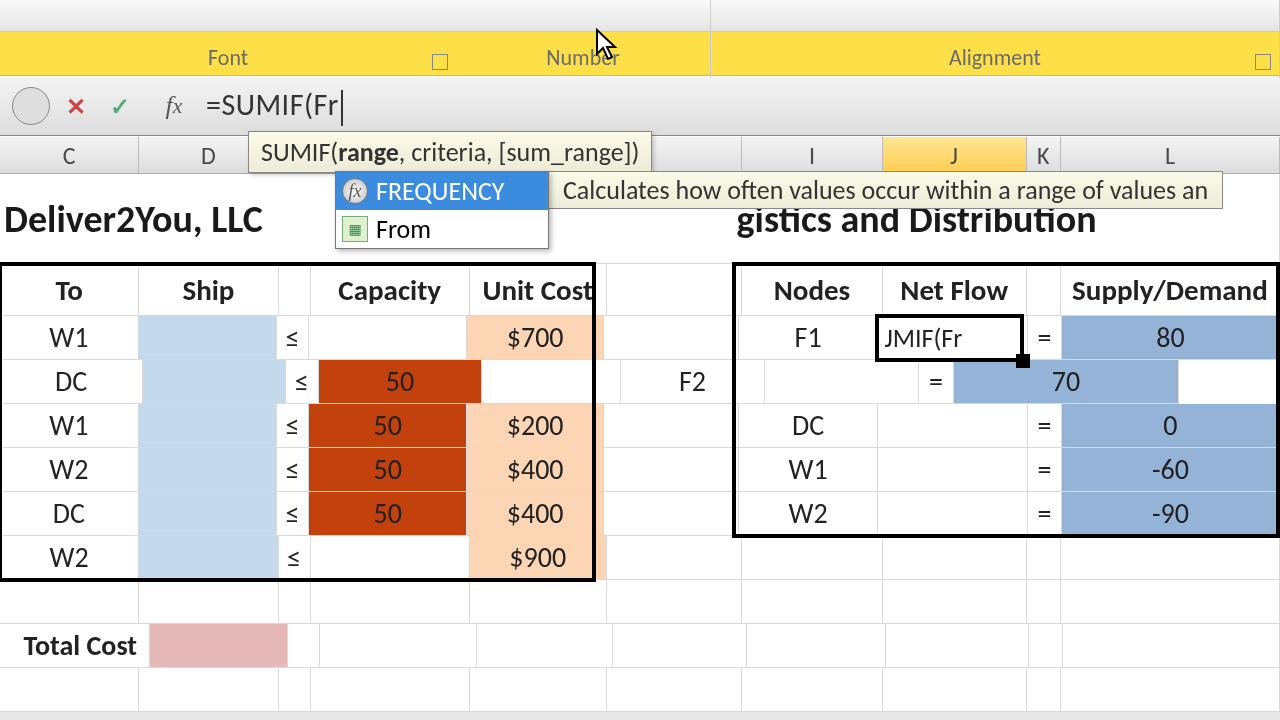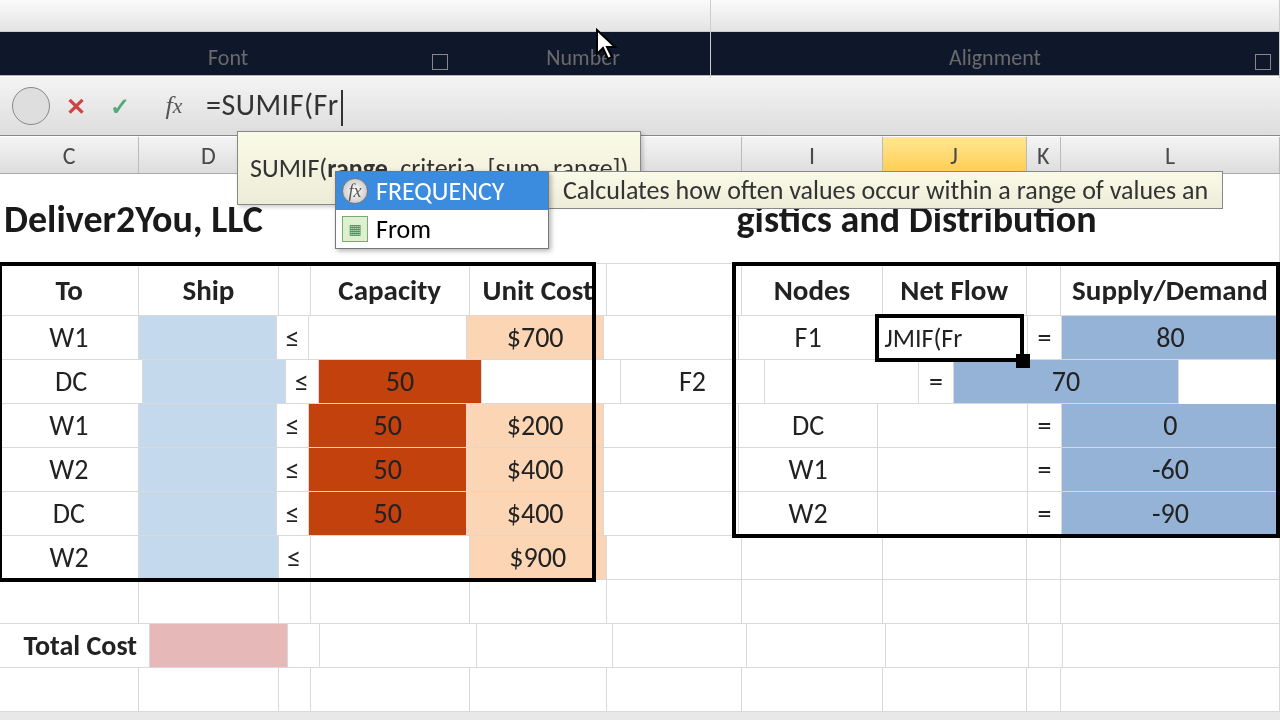--- a/index.html
+++ b/index.html
@@ -1,17 +1,17 @@
 <!DOCTYPE html>
 <html><head>
   <meta charset="utf-8">
   <style>
     body { margin: 0; font-family: Calibri, Arial, sans-serif; background: #e8e8e8; overflow: hidden; }
 
-    .ribbon { height: 75px; display: flex; position: relative; background: #0f172a; border-bottom: 1px solid #b5b5b5; }
+    .ribbon { height: 75px; display: flex; position: relative; background: #fde047; border-bottom: 1px solid #b5b5b5; }
     .ribbon-group { position: relative; height: 100%; display: flex; flex-direction: column; justify-content: flex-end; align-items: center; padding-bottom: 3px; }
     .ribbon-content-area { flex: 1; width: 100%; background: linear-gradient(#fafafa, #e4e4e4); border-bottom: 1px solid #ccc; }
     .ribbon-label { font-size: 22px; color: #6a6a6a; padding: 12px 0 4px; }
     .ribbon-launcher { position: absolute; right: 8px; bottom: 8px; width: 14px; height: 14px; border: 1px solid #888; }
     .rg-font { width: 457px; }
     .rg-align { width: 569px; border-left: 1px solid #ccc; border-right: 1px solid #ccc; }
     .rg-number { width: 254px; }
 
     .formula-bar { height: 58px; background: linear-gradient(#f4f4f4, #ddd); border-top: 1px solid #fff; display: flex; align-items: center; padding-left: 8px; border-bottom: 1px solid #888; }
     .fb-btn { width: 36px; height: 36px; display: flex; align-items: center; justify-content: center; font-size: 24px; color: #555; cursor: pointer; margin: 0 4px; }
@@ -51,21 +51,21 @@
 
     .title-row { font-size: 38px; font-weight: bold; justify-content: flex-start !important; padding-left: 4px; color: #1a1a1a; white-space: nowrap; overflow: visible; }
     .header-bold { font-weight: bold; font-size: 29px; text-align: right; }
 
     .fill-lightblue { background: #c5d9ed; }
     .fill-lav { background: #c2410c; }
     .fill-peach { background: #fcd5b4; }
     .fill-blue { background: #95b3d7; }
     .fill-pink { background: #e6b8b7; }
 
-    .syntax-tip { position: absolute; left: 237px; top: 131px; background: linear-gradient(#fafae8, #ececd8); border: 1px solid #888; padding: 20px 12px; font-size: 26px; color: #333; box-shadow: 2px 2px 4px rgba(0,0,0,0.2); z-index: 10; }
+    .syntax-tip { position: absolute; left: 248px; top: 131px; background: linear-gradient(#fafae8, #ececd8); border: 1px solid #888; padding: 4px 12px; font-size: 26px; color: #333; box-shadow: 2px 2px 4px rgba(0,0,0,0.2); z-index: 10; }
     .syntax-bold { font-weight: bold; }
 
     .ac-list { position: absolute; left: 335px; top: 171px; width: 212px; background: #fff; border: 1px solid #777; box-shadow: 2px 2px 5px rgba(0,0,0,0.3); z-index: 20; }
     .ac-item { display: flex; align-items: center; padding: 3px 6px; font-size: 26px; gap: 8px; }
     .ac-sel { background: #3b8cde; color: #fff; }
     .ac-icon { width: 24px; height: 24px; display: inline-block; }
     .ac-fx-icon { font-style: italic; font-family: Georgia; font-size: 18px; background: radial-gradient(#fff,#bbb); border-radius:50%; border:1px solid #777; display: flex; align-items:center; justify-content:center; color:#555; }
     .ac-nm-icon { background:#dff0d0; border:1px solid #7a7; font-size:14px; display:flex; align-items:center; justify-content:center; color:#385; }
     .ac-desc { position: absolute; left: 548px; top: 171px; background: linear-gradient(#fafae8,#ececd8); border: 1px solid #888; padding: 2px 14px; font-size: 26px; color:#333; z-index:15; white-space: nowrap; }
 

